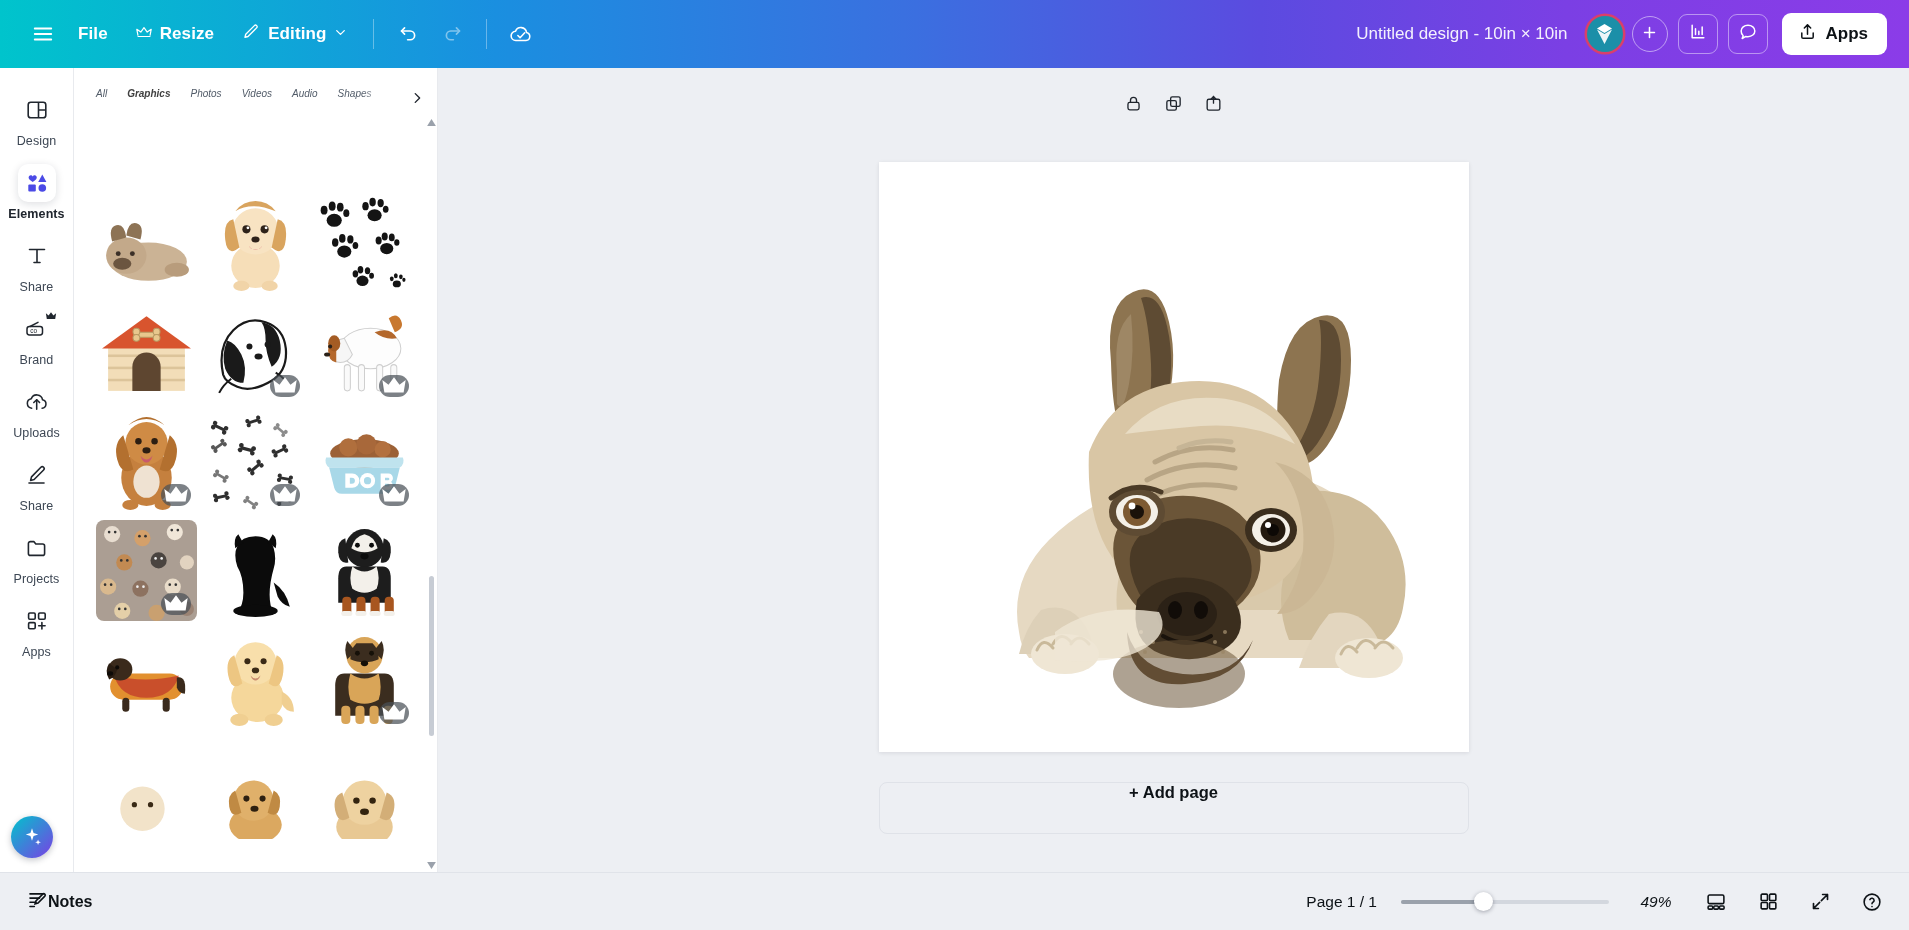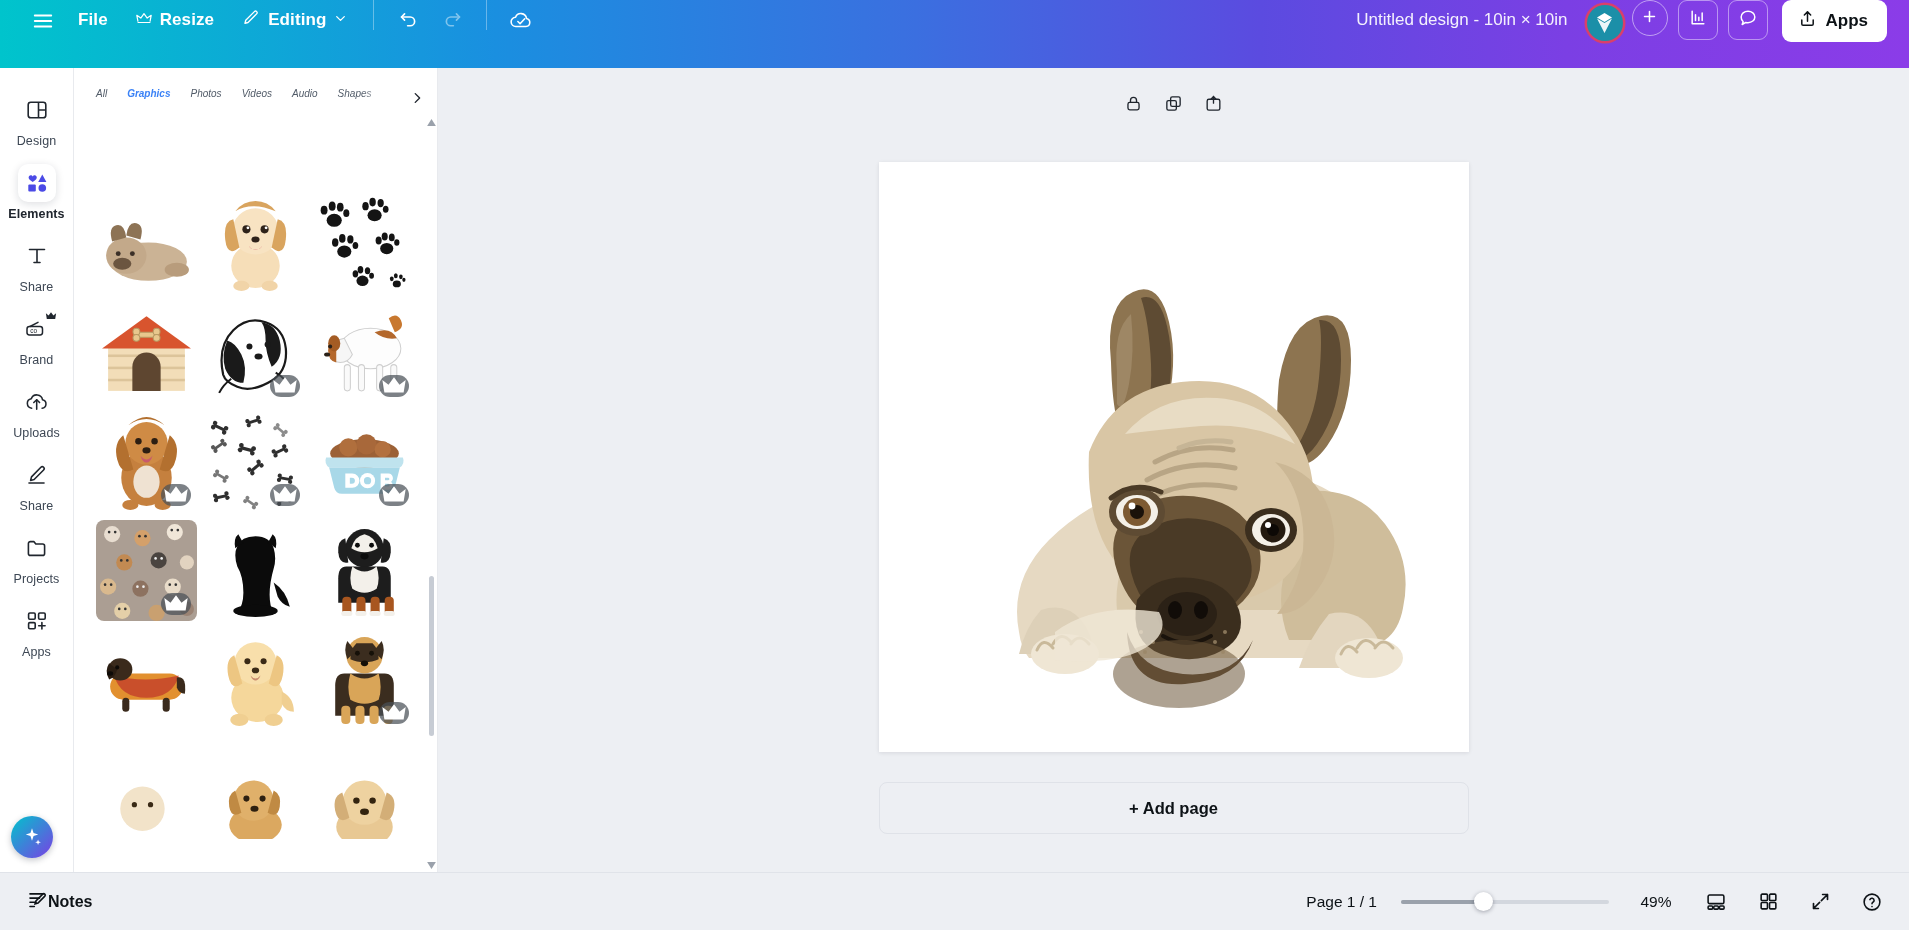--- a/index.html
+++ b/index.html
@@ -8,21 +8,21 @@
     font-family: "Liberation Sans", sans-serif;
     overflow: hidden;
     background: #ffffff;
   }
   .app { position: relative; width: 1909px; height: 930px; display: flex; flex-direction: column; }
 
   
   .topbar {
     height: 68px; flex: 0 0 68px;
     background: linear-gradient(90deg,#00c4cc 0%, #1a8fe0 26%, #3b6fe0 48%, #5b4be0 66%, #7b3fe4 82%, #8b3ce8 100%);
-    display: flex; color: #fff;
+    display: flex; align-items: center; color: #fff;
     padding: 0 22px; gap: 0;
   }
   .tb-hamb { width: 42px; height: 42px; display:flex; align-items:center; justify-content:center; border-radius:8px; cursor:pointer;}
   .tb-item {
     height: 40px; display: flex; align-items: center; gap: 8px;
     padding: 0 14px; border-radius: 8px; font-size: 17px; font-weight: 700;
     letter-spacing: .1px; cursor: pointer; white-space: nowrap;
   }
   .tb-sep { width: 1px; height: 30px; background: rgba(255,255,255,.35); margin: 0 12px; }
   .tb-ico-btn { width: 44px; height: 40px; display:flex; align-items:center; justify-content:center; border-radius:8px; cursor:pointer; }
@@ -95,21 +95,21 @@
     color: #1d2227; font-family: "Liberation Sans", sans-serif; background: transparent;
   }
   .clear-btn { width: 22px; height: 22px; border-radius: 50%; background: #b4bac3; display:flex; align-items:center; justify-content:center; cursor:pointer; flex:0 0 auto;}
   .filter-btn { width: 26px; height: 26px; display:flex; align-items:center; justify-content:center; cursor:pointer; flex:0 0 auto; }
 
   .tabs-row {
     position: relative; margin-top: 16px; padding: 0 20px 0 22px;
     display: flex; align-items: center; gap: 20px; overflow: hidden;
   }
   .tab { font-size: 10px; color: #515b68; padding: 4px 0 9px; cursor: pointer; white-space: nowrap; font-style: italic; }
-  .tab.active { color: #3b82f6; font-weight: 700; }
+  .tab.active { color: #404040; font-weight: 700; }
   .tabs-fade { position: absolute; right: 30px; top: 0; width: 46px; height: 34px; background: linear-gradient(90deg, rgba(255,255,255,0), #fff 65%); pointer-events: none; }
   .tabs-next { position: absolute; right: 8px; top: 1px; width: 24px; height: 26px; display:flex; align-items:center; justify-content:center; cursor: pointer; }
 
   .grid-scroll { flex: 1 1 auto; overflow: hidden; position: relative; margin-top: 8px; }
   .grid {
     display: grid; grid-template-columns: repeat(3, 1fr);
     gap: 8px; padding: 0 22px 10px 22px;
     transform: translateY(-32px);
   }
   .cell {
@@ -141,39 +141,39 @@
     position: absolute; left: 50%; transform: translateX(-50%);
     top: 94px; width: 590px; height: 590px; background: #fff;
     box-shadow: 0 1px 4px rgba(16,24,40,.10);
   }
   .page svg { width: 100%; height: 100%; display: block; }
   .addpage-btn {
     position: absolute; left: 50%; transform: translateX(-50%);
     top: 714px; width: 590px; height: 52px; border: 1px solid #dfe2e8;
     border-radius: 8px; background: #edeff3; color: #0d1216;
     font-size: 16.5px; font-weight: 600; display: flex;
-    align-items: center; justify-content: center; cursor: pointer;
+    justify-content: center; cursor: pointer;
   }
 
   
   .statusbar {
     height: 58px; flex: 0 0 58px; background: #edeff3; border-top: 1px solid #e0e3e9;
     display: flex; align-items: center; padding: 0 18px 0 14px; gap: 10px;
   }
   .notes-btn {
     display: flex; align-items: center; padding: 7px 13px;
     border-radius: 8px; cursor: pointer; font-size: 16px; color: #0d1216; font-weight: 600;
   }
   .sb-spacer { flex: 1 1 auto; }
   .page-count { font-size: 15.5px; color: #0d1216; white-space: nowrap; margin-right: 14px; }
   .zoom-slider { width: 208px; height: 22px; display: flex; align-items: center; position: relative; cursor: pointer; }
   .zs-track { position: absolute; left: 0; right: 0; height: 4px; background: #d3d7de; border-radius: 2px; }
   .zs-fill { position: absolute; left: 0; width: 41%; height: 4px; background: #9aa1ab; border-radius: 2px; }
   .zs-knob { position: absolute; left: 38%; width: 19px; height: 19px; border-radius: 50%; background: #fff; box-shadow: 0 1px 4px rgba(16,24,40,.35); }
-  .zoom-val { font-size: 15.5px; color: #0d1216; width: 54px; text-align: center; margin-left: 10px; cursor: pointer; }
+  .zoom-val { font-size: 15.5px; color: #0d1216; width: 54px; text-align: center; margin-left: 10px; cursor: pointer; font-style: italic; }
   .sb-ico { width: 38px; height: 38px; display:flex; align-items:center; justify-content:center; border-radius:7px; cursor:pointer; margin-left: 4px;}
 </style>
 </head>
 <body>
 
 <div class="app">
 
   <div class="topbar">
     <div class="tb-hamb">
       <svg width="22" height="22" viewBox="0 0 24 24" fill="none" stroke="#fff" stroke-width="2" stroke-linecap="round">

